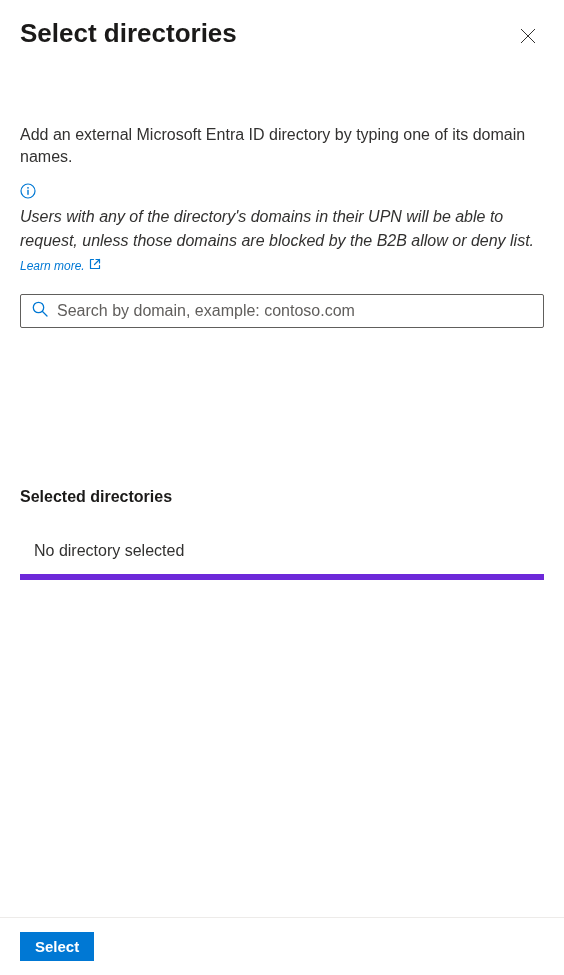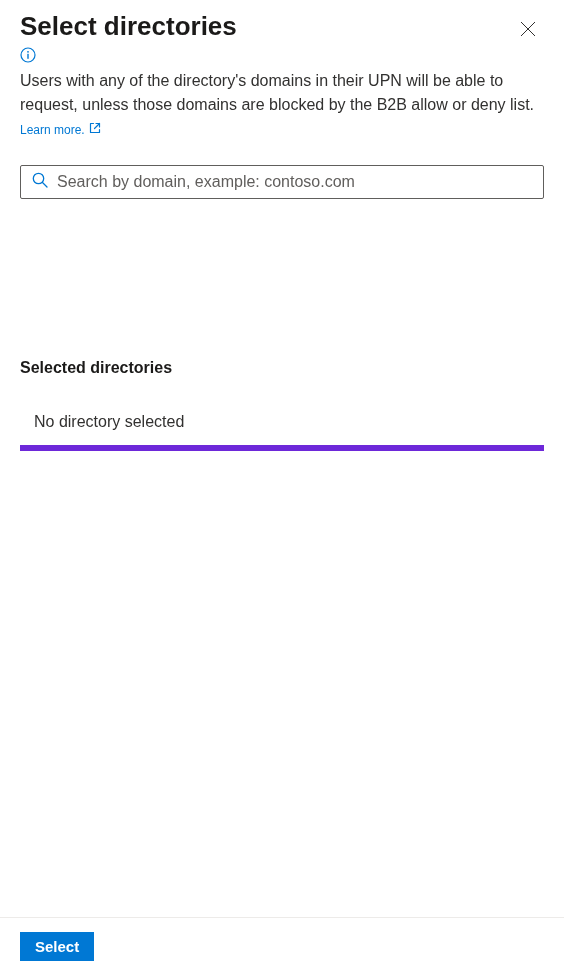--- a/index.html
+++ b/index.html
@@ -13,21 +13,21 @@
       height: 975px;
       background: #ffffff;
       color: #323130;
       position: relative;
       overflow: hidden;
     }
     .header {
       display: flex;
       justify-content: space-between;
       align-items: flex-start;
-      padding: 11px 20px 0 20px;
+      padding: 18px 20px 0 20px;
     }
     .title {
       font-size: 26px;
       font-weight: 600;
       color: #1b1a19;
       line-height: 1.2;
     }
     .close-btn {
       cursor: pointer;
       padding: 6px;
@@ -44,21 +44,22 @@
       padding: 0 20px;
     }
     .description {
       font-size: 16px;
       line-height: 1.4;
       color: #323130;
       margin-top: 70px;
       margin-bottom: 14px;
     }
     .info-block {
-      margin-bottom: 24px;
+      margin-bottom: 17px;
+      font-style: italic;
     }
     .info-icon {
       display: inline-block;
       vertical-align: top;
       margin-bottom: 2px;
     }
     .info-icon svg {
       width: 16px;
       height: 16px;
     }
@@ -154,20 +155,21 @@
   <div class="close-btn">
     <span>
       <svg viewBox="0 0 16 16" fill="none">
           <path d="M1 1 L15 15 M15 1 L1 15"></path>
         </svg>
     </span>
   </div>
 </div>
 
 <div class="content">
+  <p class="description">Add an external Microsoft Entra ID directory by typing one of its domain names.</p>
 
   <div class="info-block">
     <span class="info-icon">
       <svg viewBox="0 0 16 16" fill="none">
           <circle cx="8" cy="8" r="7" stroke="#0078d4" stroke-width="1.2"></circle>
           <circle cx="8" cy="4.8" r="0.9" fill="#0078d4"></circle>
           <rect x="7.3" y="6.8" width="1.4" height="5" fill="#0078d4"></rect>
         </svg>
     </span>
     <div class="info-text">

